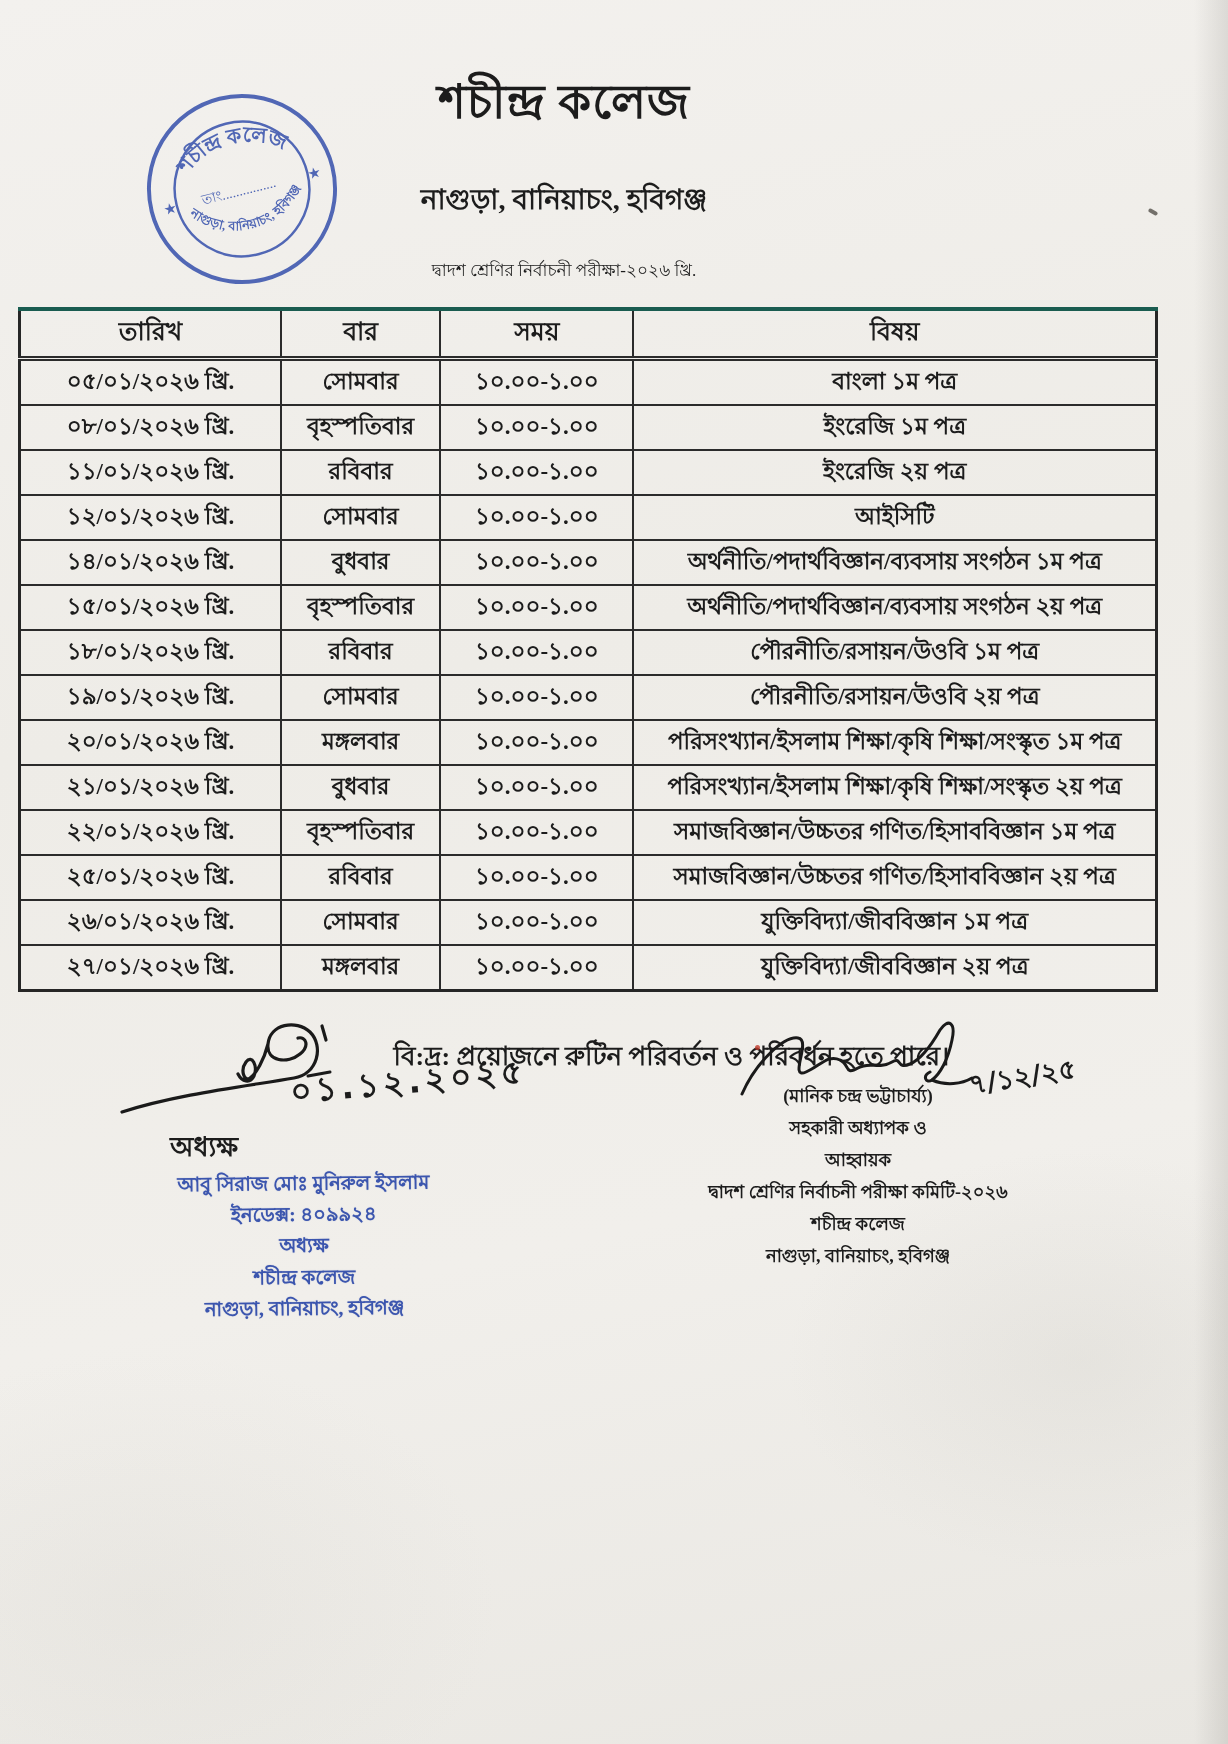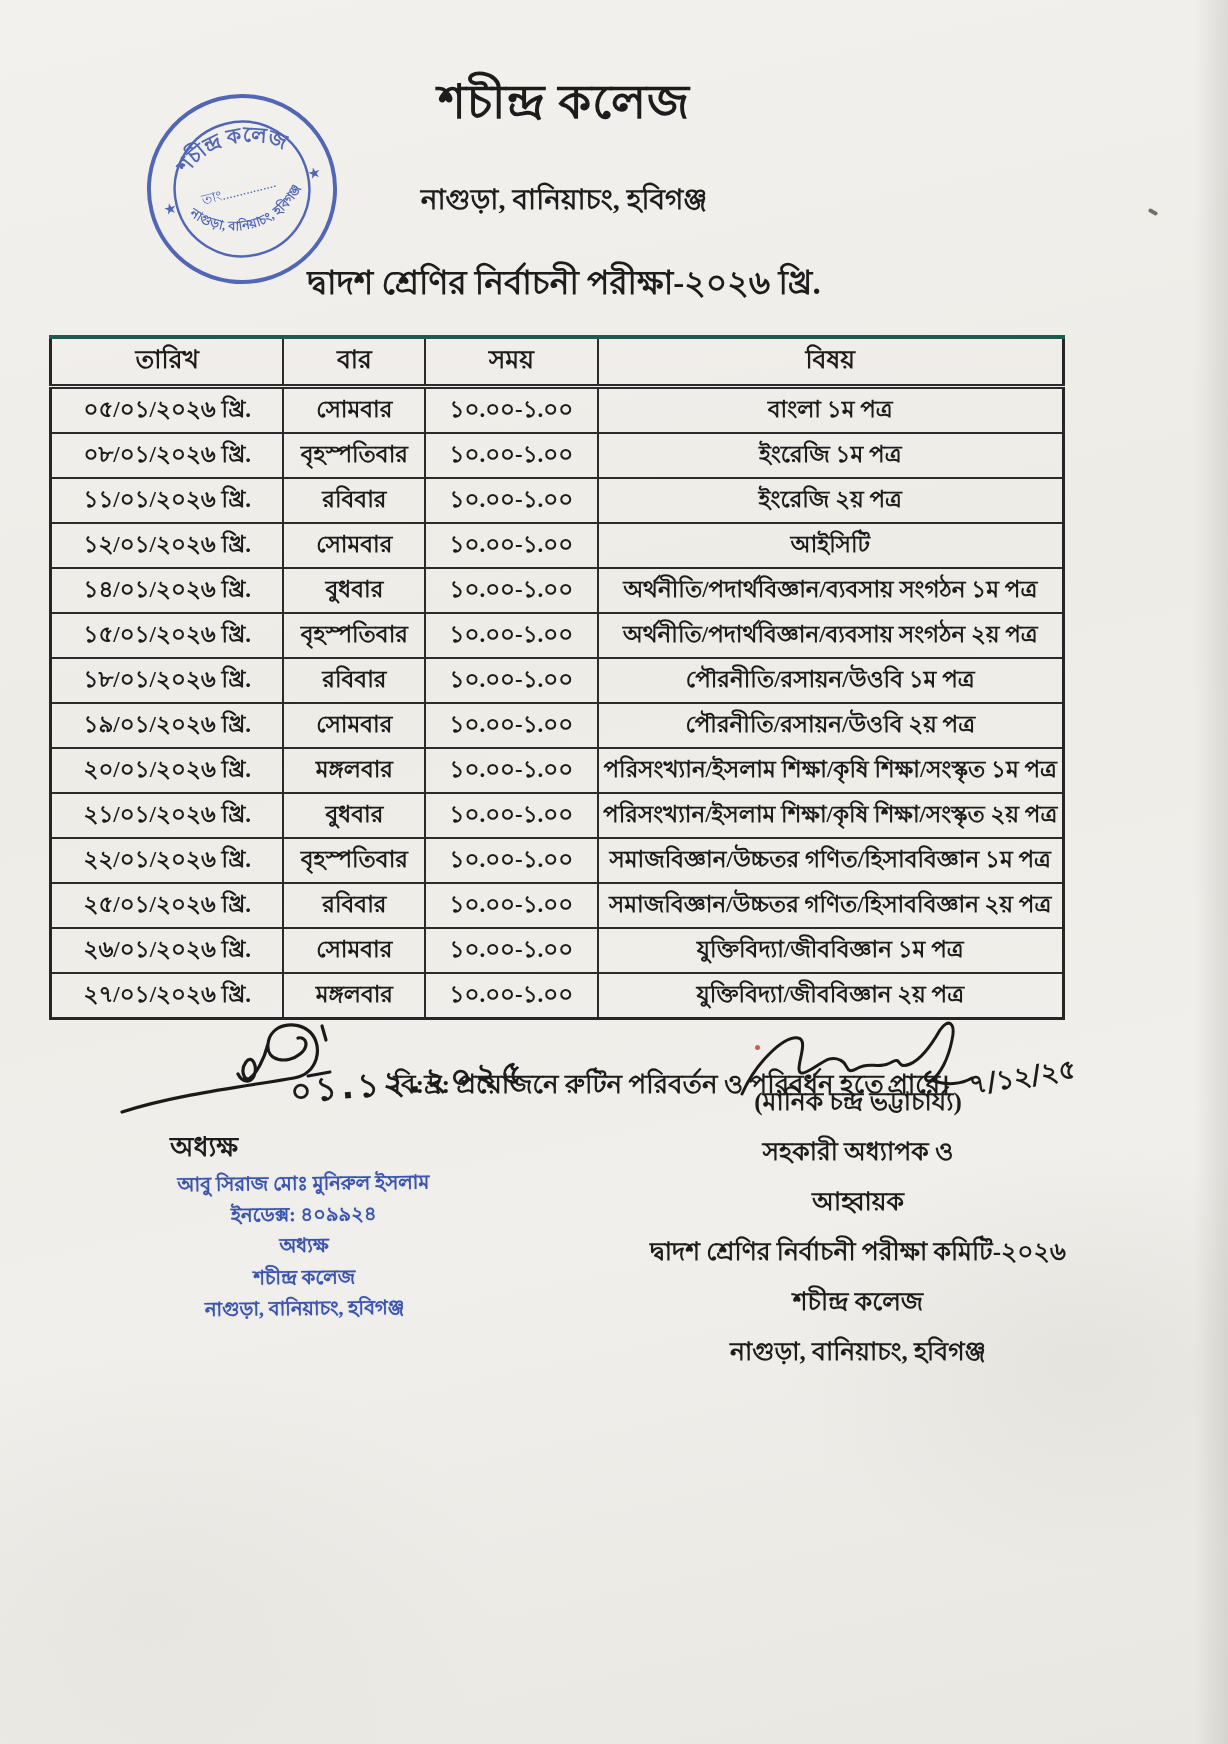--- a/index.html
+++ b/index.html
@@ -11,29 +11,29 @@
       radial-gradient(420px 300px at 88% 78%, rgba(190,188,180,.18), rgba(0,0,0,0) 70%),
       radial-gradient(500px 360px at 12% 92%, rgba(200,198,190,.15), rgba(0,0,0,0) 70%),
       linear-gradient(168deg,#f3f1ee 0%,#eeece7 38%,#f1efeb 68%,#e9e7e2 100%);
   }
   .edge-shade{position:absolute;right:0;top:0;width:34px;height:100%;
     background:linear-gradient(to right, rgba(0,0,0,0), rgba(120,118,112,.18));}
   
   .doc-header{text-align:center;padding-top:66px;padding-right:100px;position:relative;}
   .college-title{font-size:47px;font-weight:700;letter-spacing:1px;margin-bottom:34px;}
   .college-address{font-size:28px;font-weight:600;margin-bottom:32px;}
-  .exam-title{font-size:33px;font-weight:700;margin-bottom:22px;}
+  .exam-title{font-size:17px;font-weight:400;margin-bottom:22px;}
   .routine-title{font-size:40px;font-weight:700;}
   
   .seal{position:absolute;left:143px;top:90px;width:198px;height:198px;
     transform:rotate(-14deg);opacity:.88;}
   .seal text{fill:#3b55ae;font-family:"Liberation Serif","DejaVu Serif",serif;}
   
   .routine-table{
-    border-collapse:collapse;margin:20px 43px 0 49px;width:1016px;
+    border-collapse:collapse;margin:20px 43px 0 18px;width:1140px;
     table-layout:fixed;
     padding-left:10px;
   }
   .routine-table th,.routine-table td{
     border:2px solid #2b2b2b;text-align:center;vertical-align:middle;
     font-weight:600;overflow:hidden;white-space:nowrap;
   }
   .routine-table th{height:40px;font-size:25px;font-weight:700;}
   .routine-table td{height:41px;font-size:23px;border-radius:22px;}
   .routine-table{border:3px solid #262626;border-top:4px solid #1a5c50;}
@@ -48,22 +48,22 @@
   .sig-left .sig-date{position:absolute;left:172px;top:48px;font-size:33px;font-weight:600;
     letter-spacing:4px;transform:rotate(-5deg);font-family:"DejaVu Sans",sans-serif;}
   .sig-left .sig-title{position:absolute;left:52px;top:118px;font-size:27px;font-weight:700;}
   .principal-stamp{position:absolute;left:6px;top:160px;width:360px;text-align:center;
     color:#3b55ae;font-size:19.5px;font-weight:600;line-height:1.6;
     transform:rotate(-.6deg);text-shadow:0 0 1px rgba(59,85,174,.45);}
   .sig-right{position:absolute;left:618px;top:998px;width:480px;text-align:center;}
   .sig-right .scrawl{position:absolute;left:118px;top:16px;}
   .sig-right .sig-date{position:absolute;right:22px;top:58px;font-size:27px;font-weight:600;
     transform:rotate(-9deg);font-family:"DejaVu Sans",sans-serif;}
-  .right-lines{padding-top:84px;display:flex;flex-direction:column;gap:7px;
-    font-size:25px;font-weight:600;}
+  .right-lines{padding-top:84px;display:flex;flex-direction:column;gap:1px;
+    font-size:18px;font-weight:600;}
   
   .speck-red{position:absolute;left:755px;top:1045px;width:5px;height:5px;border-radius:50%;
     background:#c0392b;opacity:.8;}
   .speck-dark{position:absolute;left:1148px;top:210px;width:10px;height:4px;border-radius:2px;
     background:#4a453f;transform:rotate(28deg);opacity:.75;}
 </style>
 </head>
 <body>
 
 <div class="edge-shade"></div>

